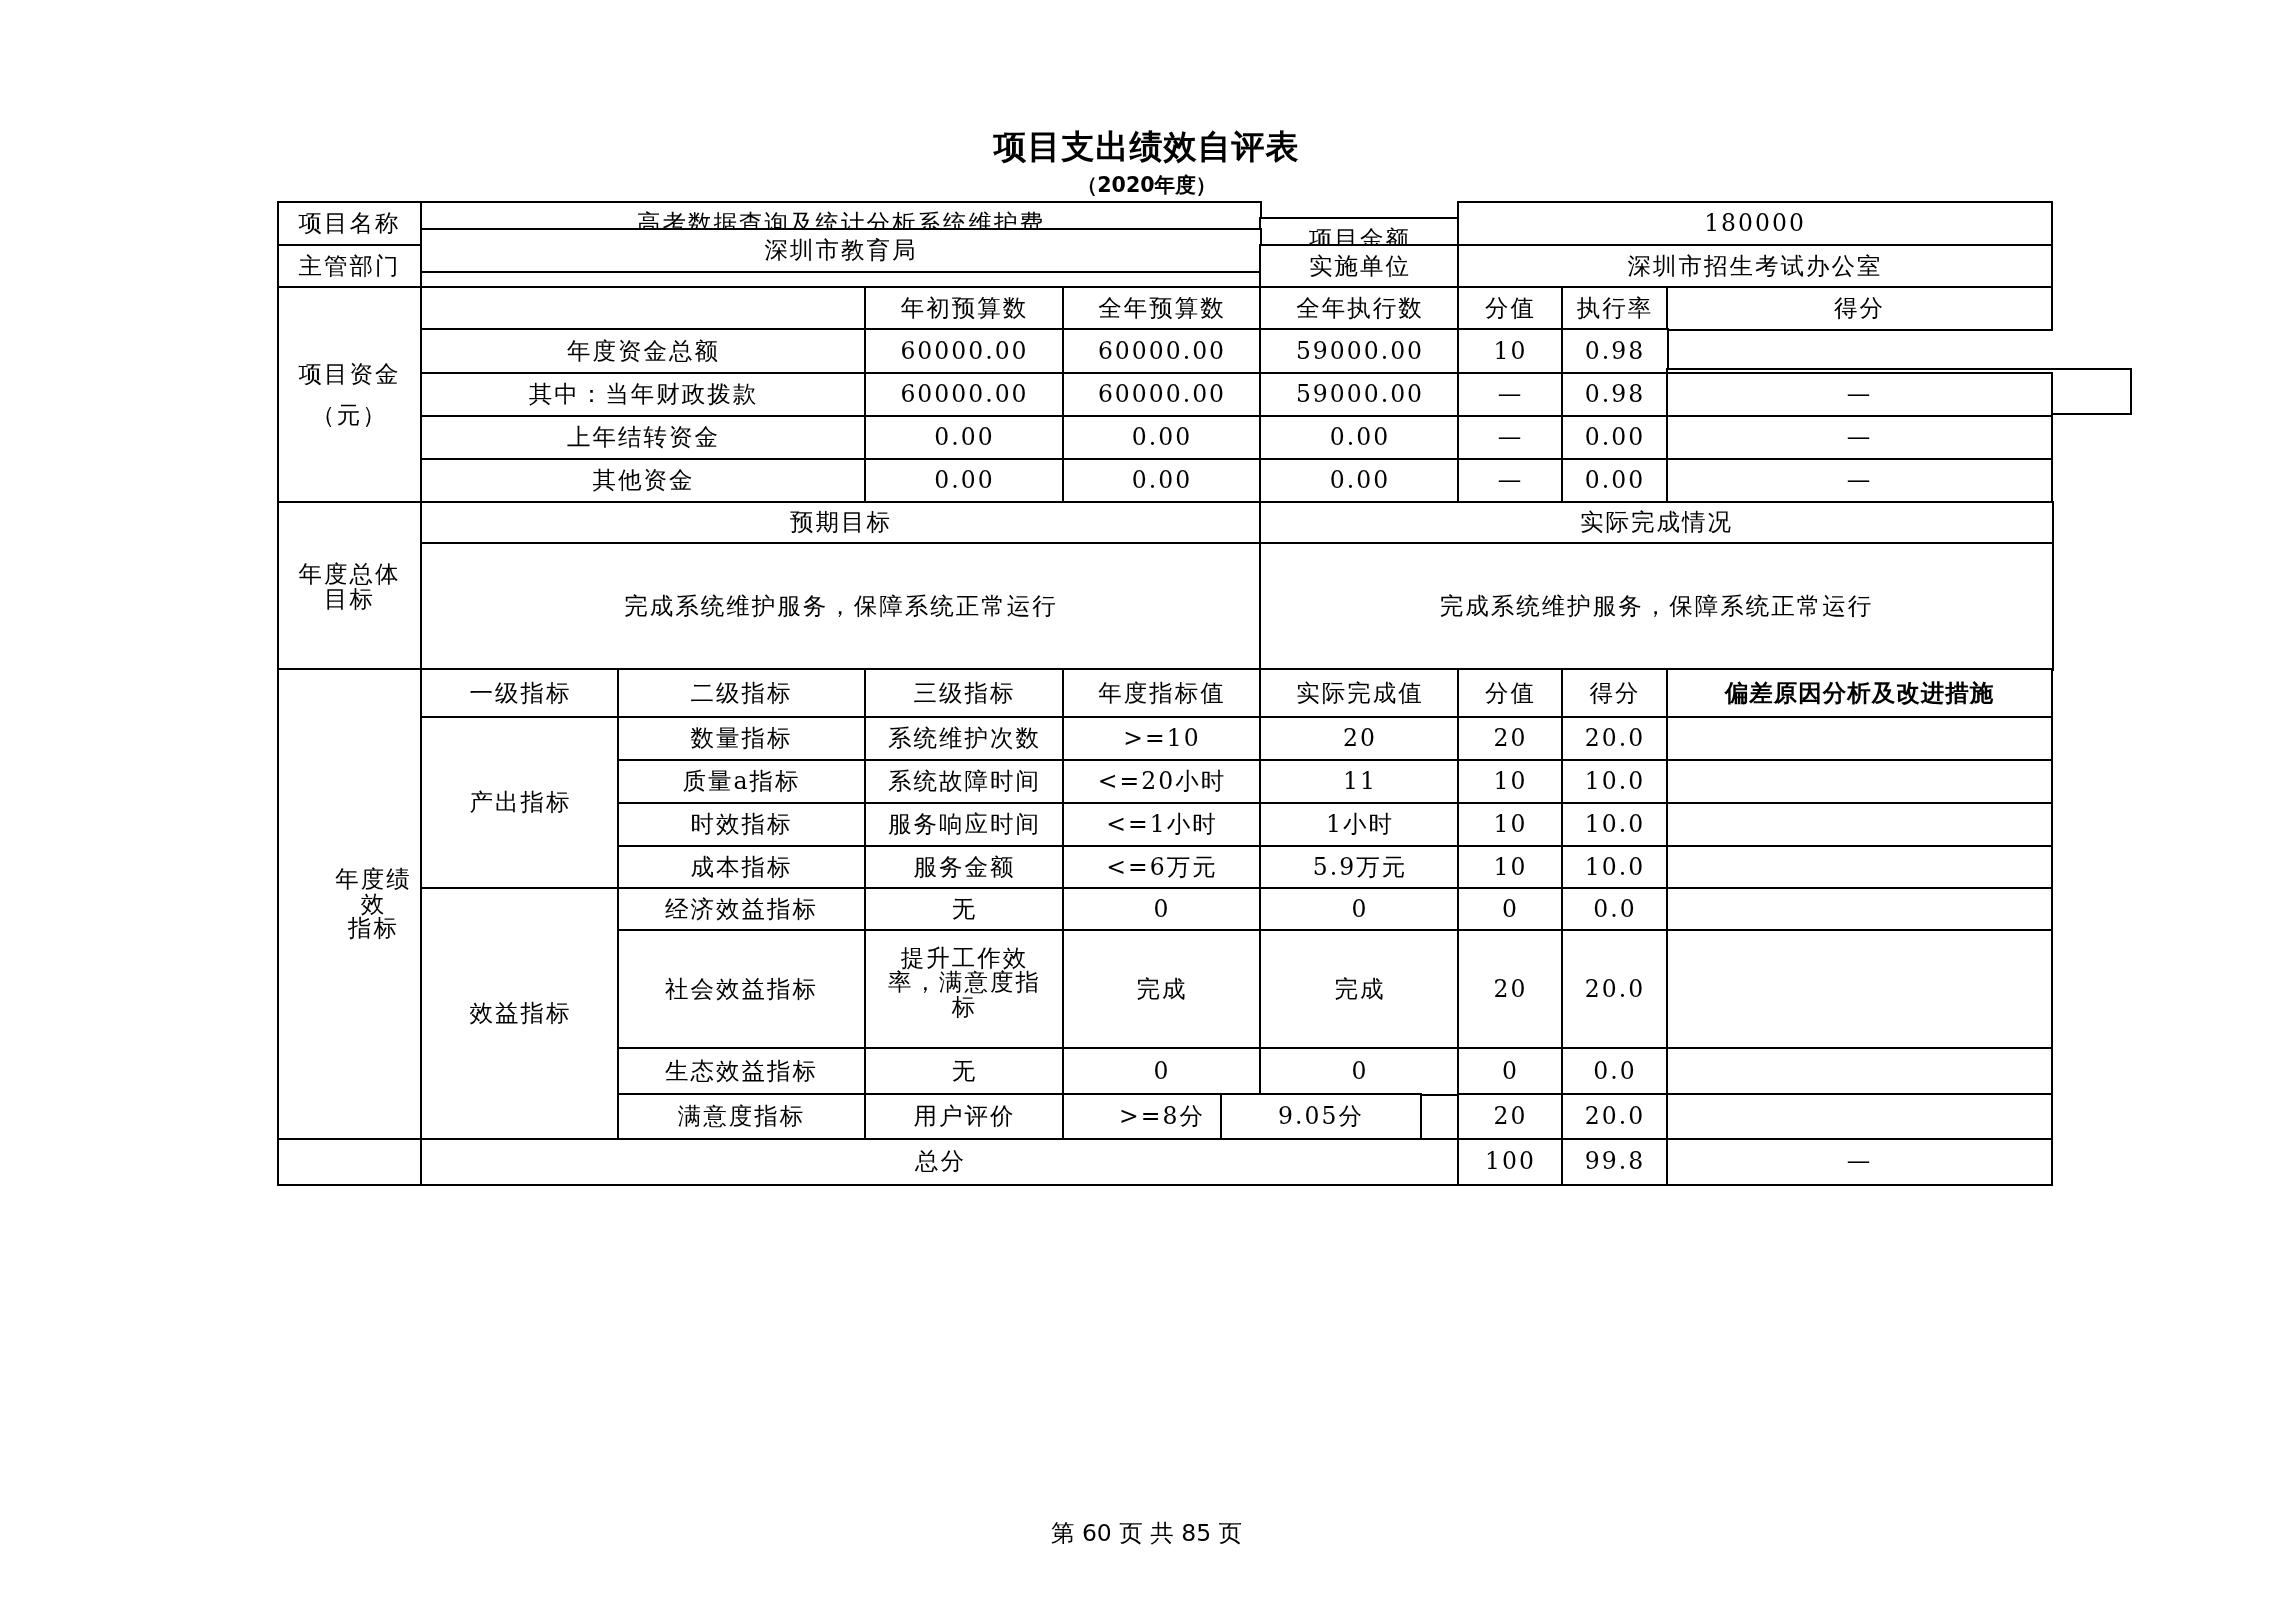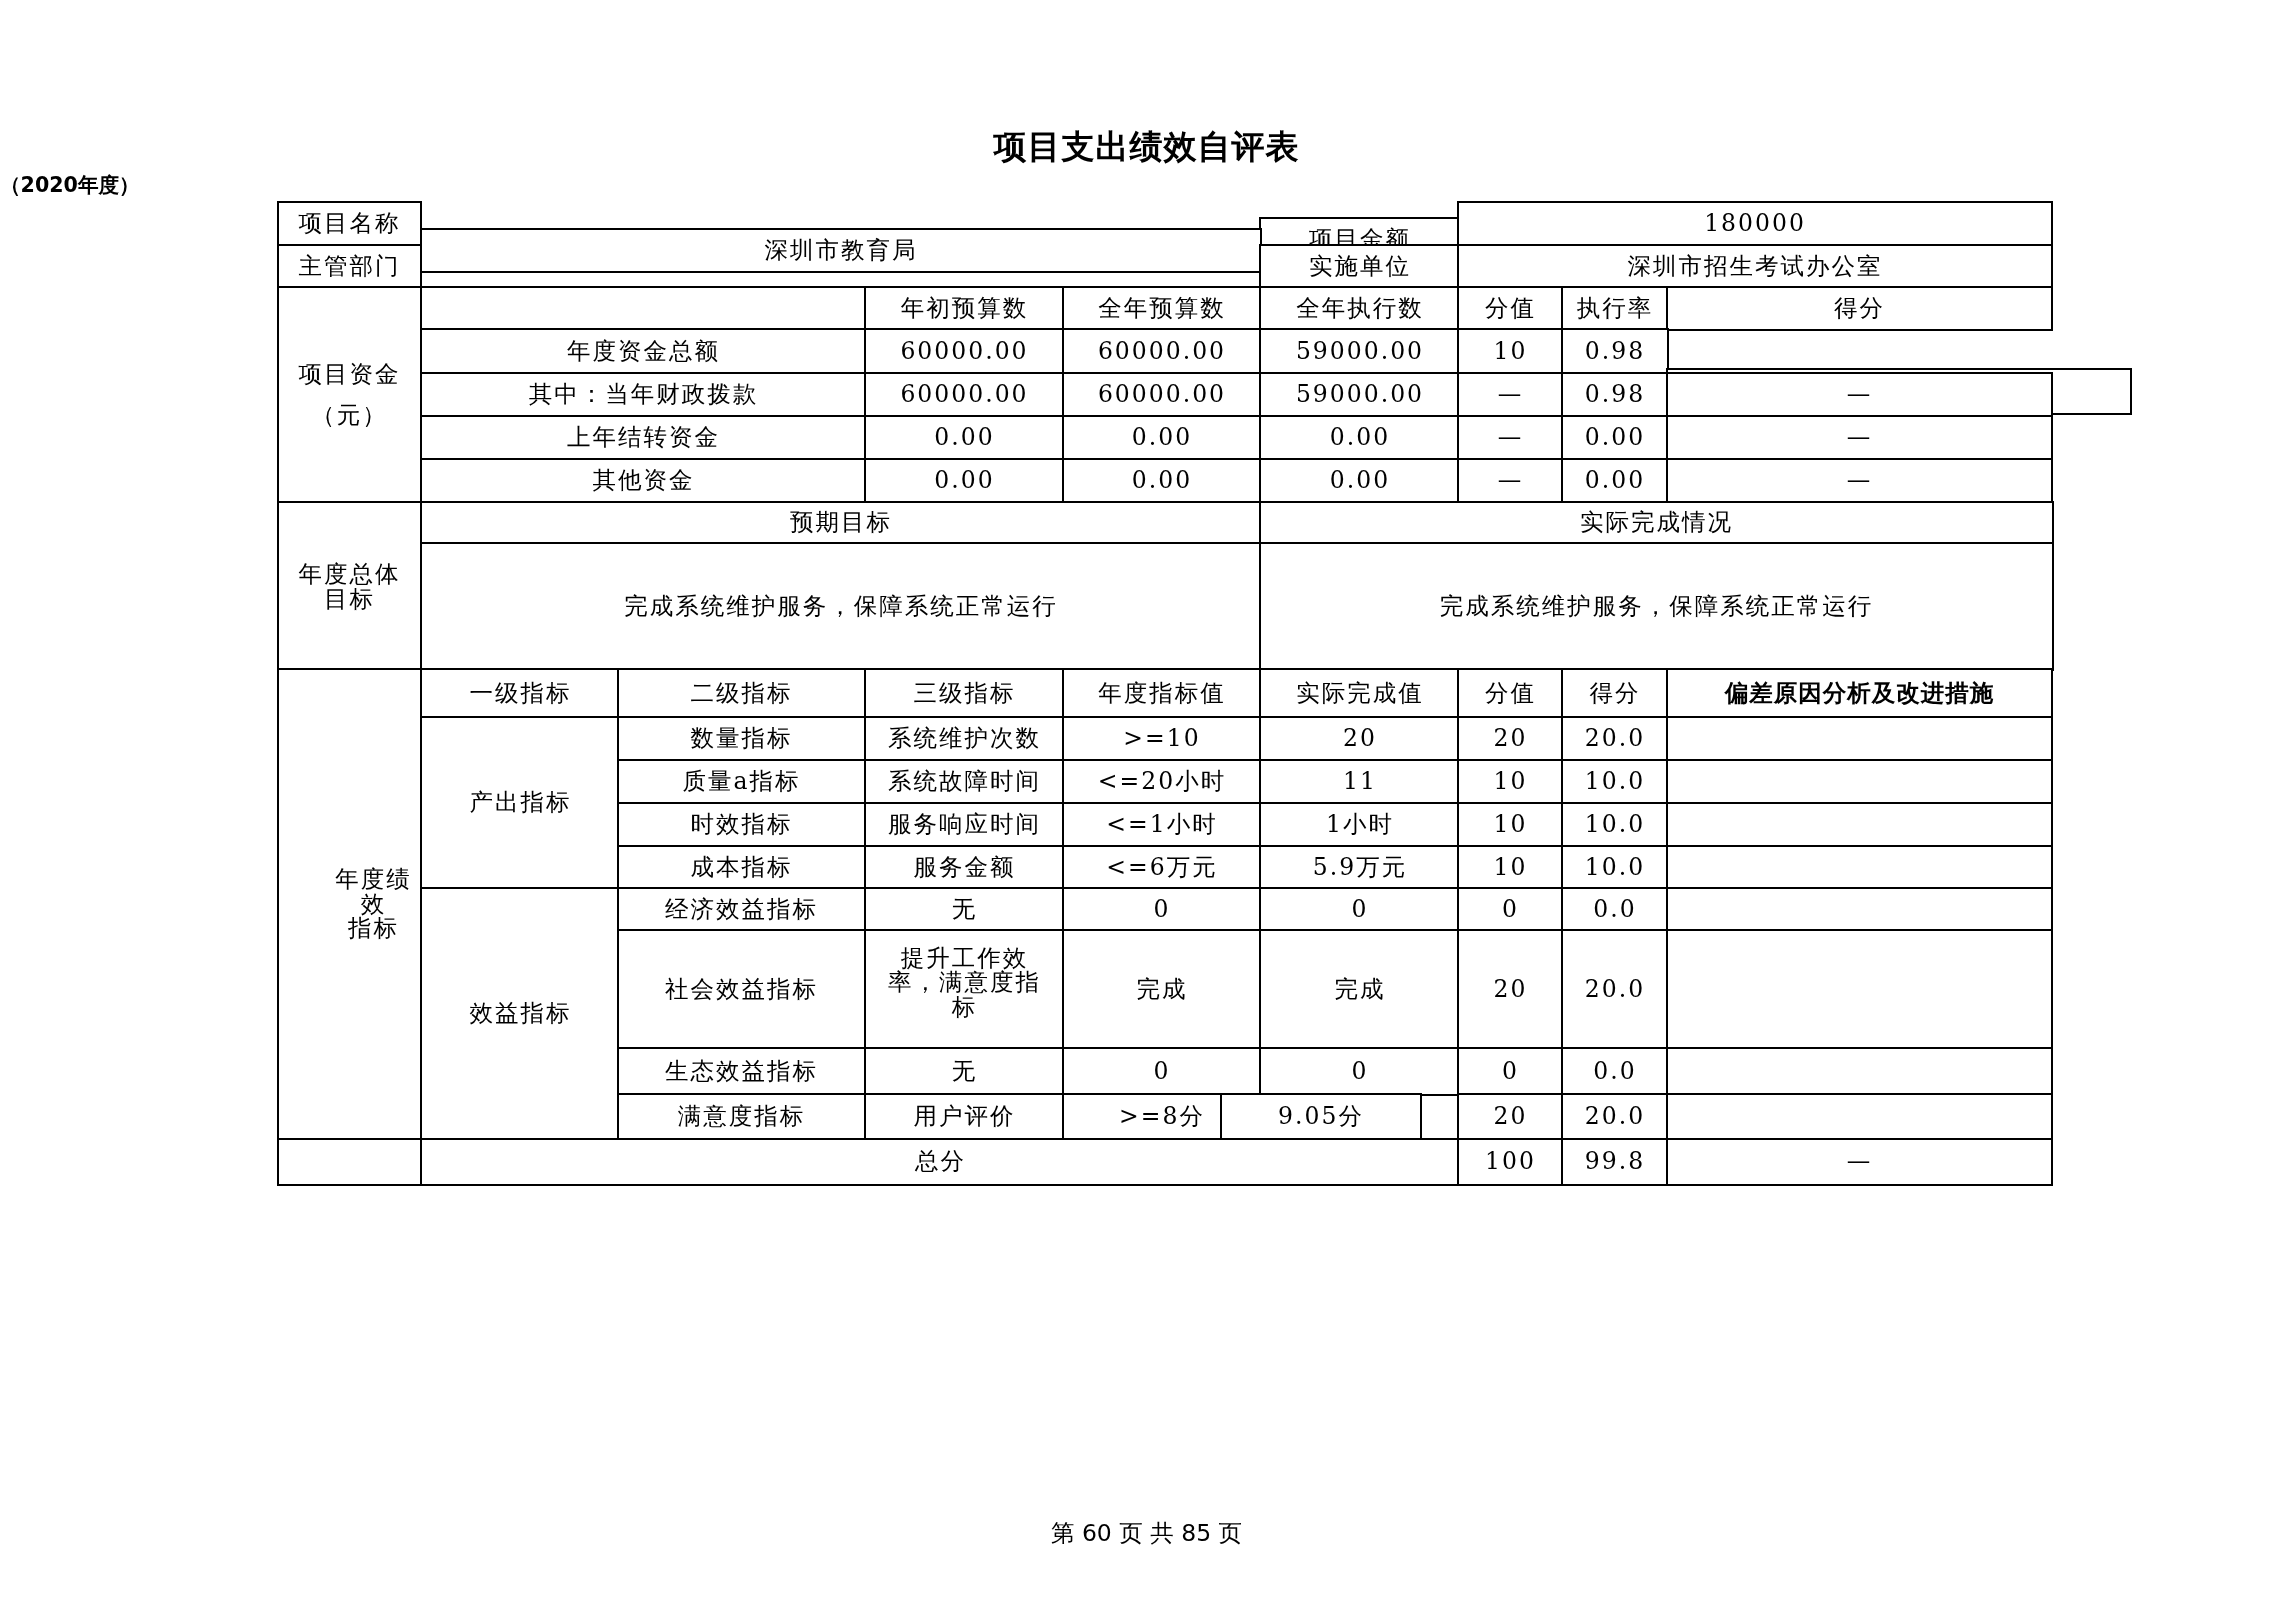--- a/index.html
+++ b/index.html
@@ -1,41 +1,42 @@
 <!DOCTYPE html>
 <html><head>
 <meta charset="utf-8">
 <style>
   html, body { margin:0; padding:0; background:#ffffff; }
   body { width:2293px; height:1621px; position:relative; overflow:hidden;
          font-family:"DejaVu Serif","Liberation Serif",serif; color:#000; }
   .title { position:absolute; left:0; width:2293px; top:125px; text-align:center;
            font-family:"DejaVu Sans","Liberation Sans",sans-serif; font-weight:bold;
            font-size:33px; letter-spacing:1px; }
-  .subtitle { position:absolute; left:0; width:2293px; top:171px; 
+  .subtitle { position:absolute; left:0; width:2293px; top:171px; text-align:center;
            font-family:"DejaVu Sans","Liberation Sans",sans-serif; font-weight:bold; font-size:20.6px; }
   .footer { position:absolute; left:0; width:2293px; top:1517px; text-align:center;
            font-family:"DejaVu Sans","Liberation Sans",sans-serif; font-size:23.5px; }
   .grid { position:absolute; left:0; top:0; width:2293px; height:1621px; }
   .cell { position:absolute; box-sizing:border-box; border:2.9px solid #000;
           display:flex; align-items:center; justify-content:center; text-align:center;
           font-size:23.5px; letter-spacing:2px; line-height:1.15; background:#fff; }
   .cell.bold { font-weight:bold; font-family:"DejaVu Sans","Liberation Sans",sans-serif; letter-spacing:1px; }
   .cell .wrap { display:block; padding:0 7.8px; }
   .cell.narrow .wrap { padding:0 13.7px; }
 </style>
 </head>
 <body>
 
 <div class="title">项目支出绩效自评表</div>
 <div class="subtitle">（2020年度）</div>
 
 <div class="grid">
 
   <div class="cell" style="left:277px;top:201px;width:145px;height:46px;">项目名称</div>
+  <div class="cell" style="left:420px;top:201px;width:842px;height:46px;">高考数据查询及统计分析系统维护费</div>
   <div class="cell" style="left:1259px;top:217px;width:202px;height:46px;">项目金额</div>
   <div class="cell" style="left:1457px;top:201px;width:596px;height:46px;">180000</div>
 
   <div class="cell" style="left:277px;top:244px;width:145px;height:45px;">主管部门</div>
   <div class="cell" style="left:420px;top:228px;width:842px;height:45px;">深圳市教育局</div>
   <div class="cell" style="left:1259px;top:244px;width:202px;height:45px;">实施单位</div>
   <div class="cell" style="left:1457px;top:244px;width:596px;height:45px;">深圳市招生考试办公室</div>
 
   <div class="cell" style="left:277px;top:286px;width:145px;height:218px;">
     <span class="wrap">

